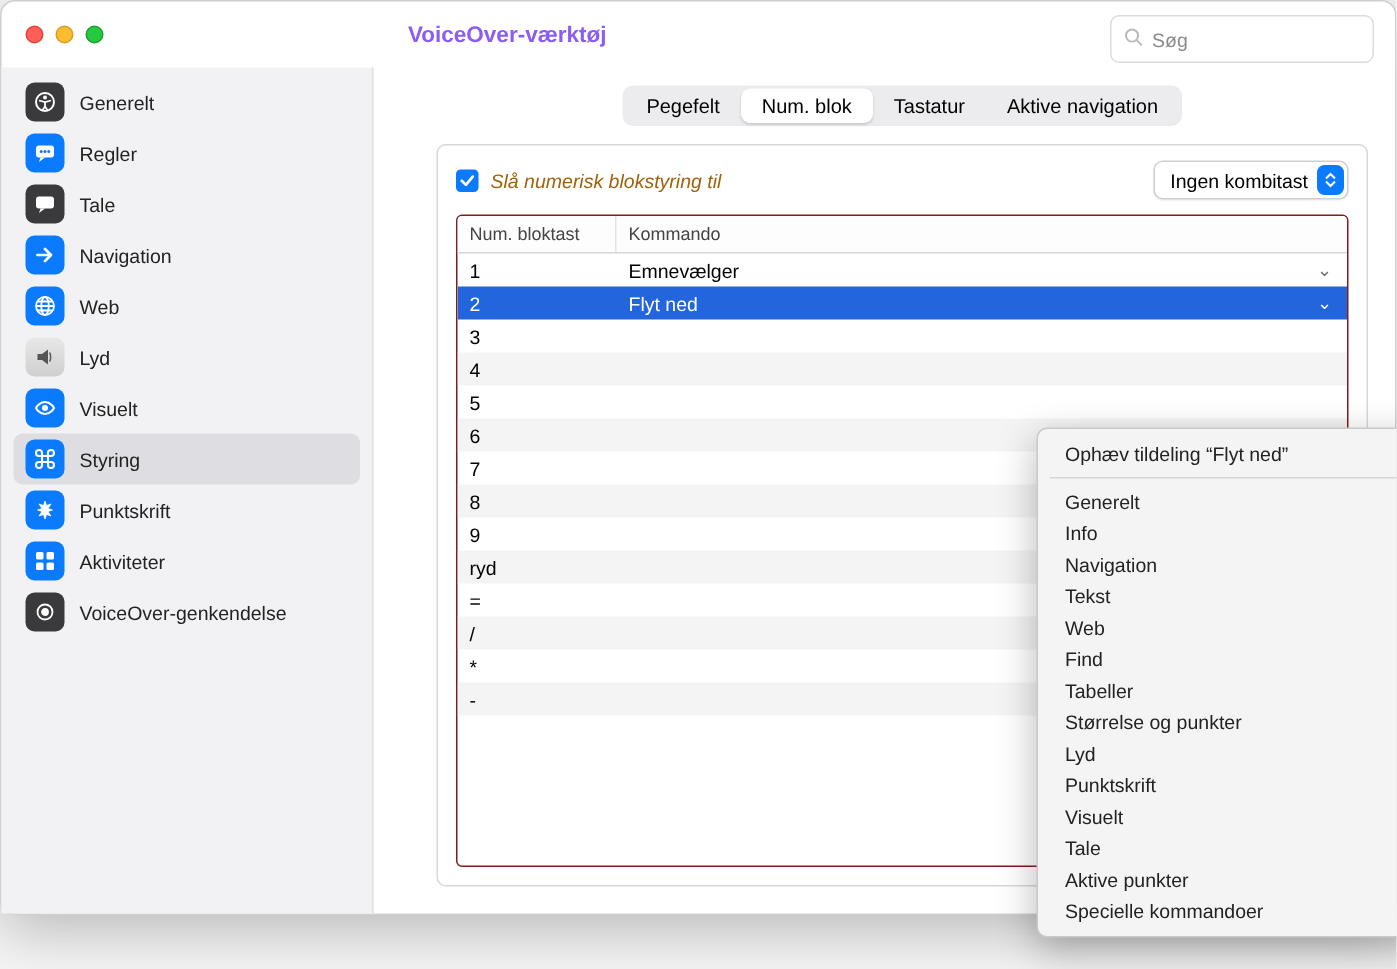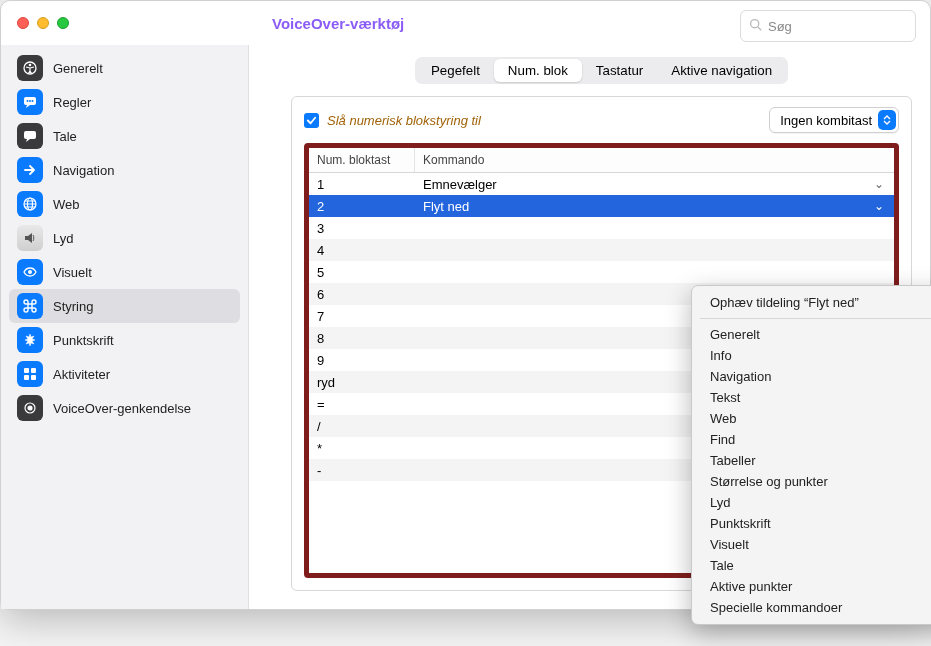--- a/index.html
+++ b/index.html
@@ -67,21 +67,21 @@
     font-size: 13px; background: #fff;
     box-shadow: 0 1px 1px rgba(0,0,0,.05);
     text-align: center;
   }
   .combo .caret {
     width: 18px; height: 20px; background: #0a7aff; border-radius: 5px;
     display: flex; flex-direction: column; align-items: center; justify-content: center;
     color: #fff;
   }
   .table-wrap {
-    border: 5px solid #7f1d1d; border-radius: 4px; flex: 1; overflow: hidden;
+    border: 1px solid #7f1d1d; border-radius: 4px; flex: 1; overflow: hidden;
     display: flex; flex-direction: column; background: #fff;
   }
   .thead { display: flex; font-size: 12px; color: #444; border-bottom: 1px solid #d6d6d6; background: #fdfdfd; }
   .th { padding: 5px 8px; }
   .th.c1 { width: 106px; border-right: 1px solid #e4e4e4; }
   .th.c2 { flex: 1; }
   .tbody { flex: 1; overflow: hidden; font-size: 13px; }
   .trow { display: flex; height: 22px; align-items: center; }
   .trow:nth-child(even) { background: #f4f4f4; }
   .td { padding: 0 8px; }

